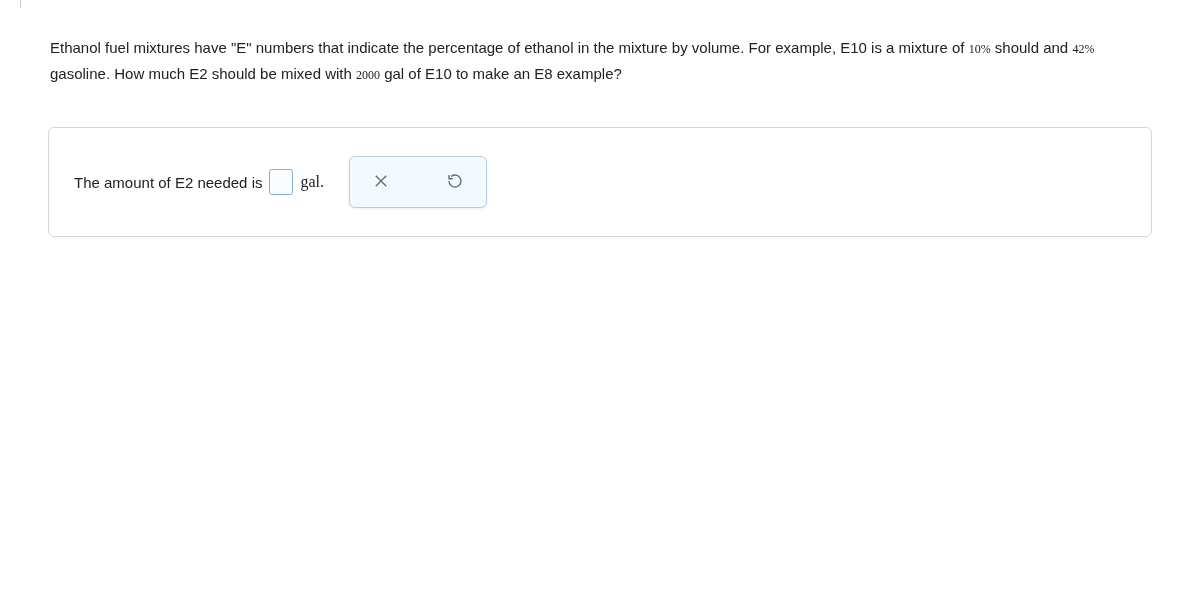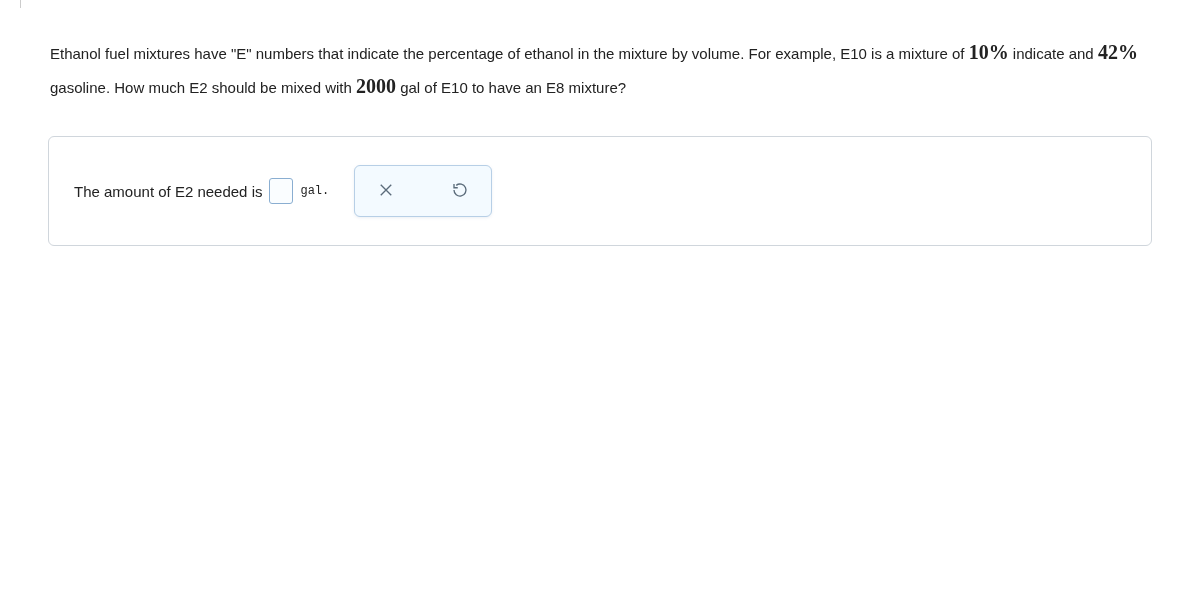--- a/index.html
+++ b/index.html
@@ -20,25 +20,24 @@
       height: 8px;
       background: #ccc;
     }
     .question-text {
       padding: 35px 50px 25px 50px;
       line-height: 1.7;
       font-size: 15px;
     }
     .math-num {
       font-family: 'Times New Roman', serif;
-      font-size: 20px;
-      font-weight: bold;
+      font-size: 12px;
     }
     .answer-box {
-      margin: 8px 48px;
+      margin: 16px 48px;
       border: 1px solid #d0d6dc;
       border-radius: 6px;
       padding: 28px 25px 28px 25px;
       display: flex;
       align-items: center;
       gap: 25px;
     }
     .answer-statement {
       display: flex;
       align-items: center;
@@ -49,22 +48,22 @@
       width: 24px;
       height: 26px;
       border: 1px solid #8aaed1;
       border-radius: 3px;
       background: #fafdff;
       text-align: center;
       font-size: 14px;
       outline: none;
     }
     .unit-label {
-      font-family: Liberation Mono, monospace;
-      font-size: 12px;
+      font-family: Liberation Serif, serif;
+      font-size: 16px;
     }
     .toolbar {
       border: 1px solid #b7cfe6;
       background: #f3faff;
       border-radius: 6px;
       box-shadow: 0 1px 3px rgba(120,150,180,0.15);
       display: flex;
       align-items: center;
       padding: 12px 18px;
       gap: 48px;
@@ -87,21 +86,21 @@
       fill: none;
       stroke-width: 1.8;
     }
   </style>
 </head>
 <body>
 
 <div class="left-border"></div>
 
 <div class="question-text">
-  <span>Ethanol fuel mixtures have "E" numbers that indicate the percentage of ethanol in the mixture by volume. For example, E10 is a mixture of </span><span class="math-num">10%</span><span> indicate and </span><span class="math-num">42%</span><span> gasoline. How much E2 should be mixed with </span><span class="math-num">2000</span><span> gal of E10 to have an E8 mixture?</span>
+  <span>Ethanol fuel mixtures have "E" numbers that indicate the percentage of ethanol in the mixture by volume. For example, E10 is a mixture of </span><span class="math-num">10%</span><span> should and </span><span class="math-num">42%</span><span> gasoline. How much E2 should be mixed with </span><span class="math-num">2000</span><span> gal of E10 to make an E8 example?</span>
 </div>
 
 <div class="answer-box">
   <div class="answer-statement">
     <span>The amount of E2 needed is</span>
     <input type="text" class="answer-input" value="" style="">
     <span class="unit-label">gal.</span>
   </div>
   <div class="toolbar">
     <button class="tool-btn" title="Clear">

